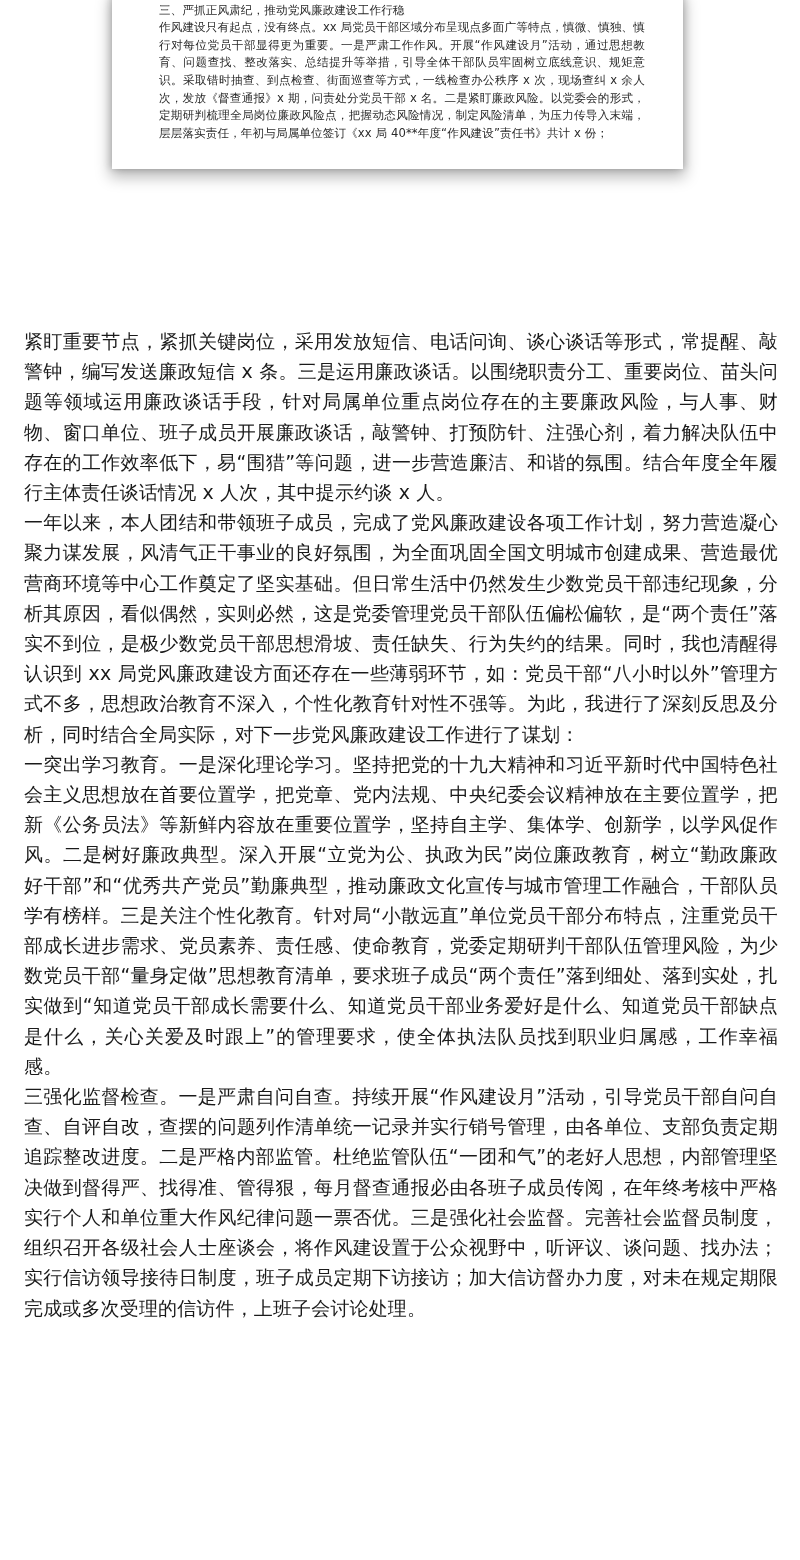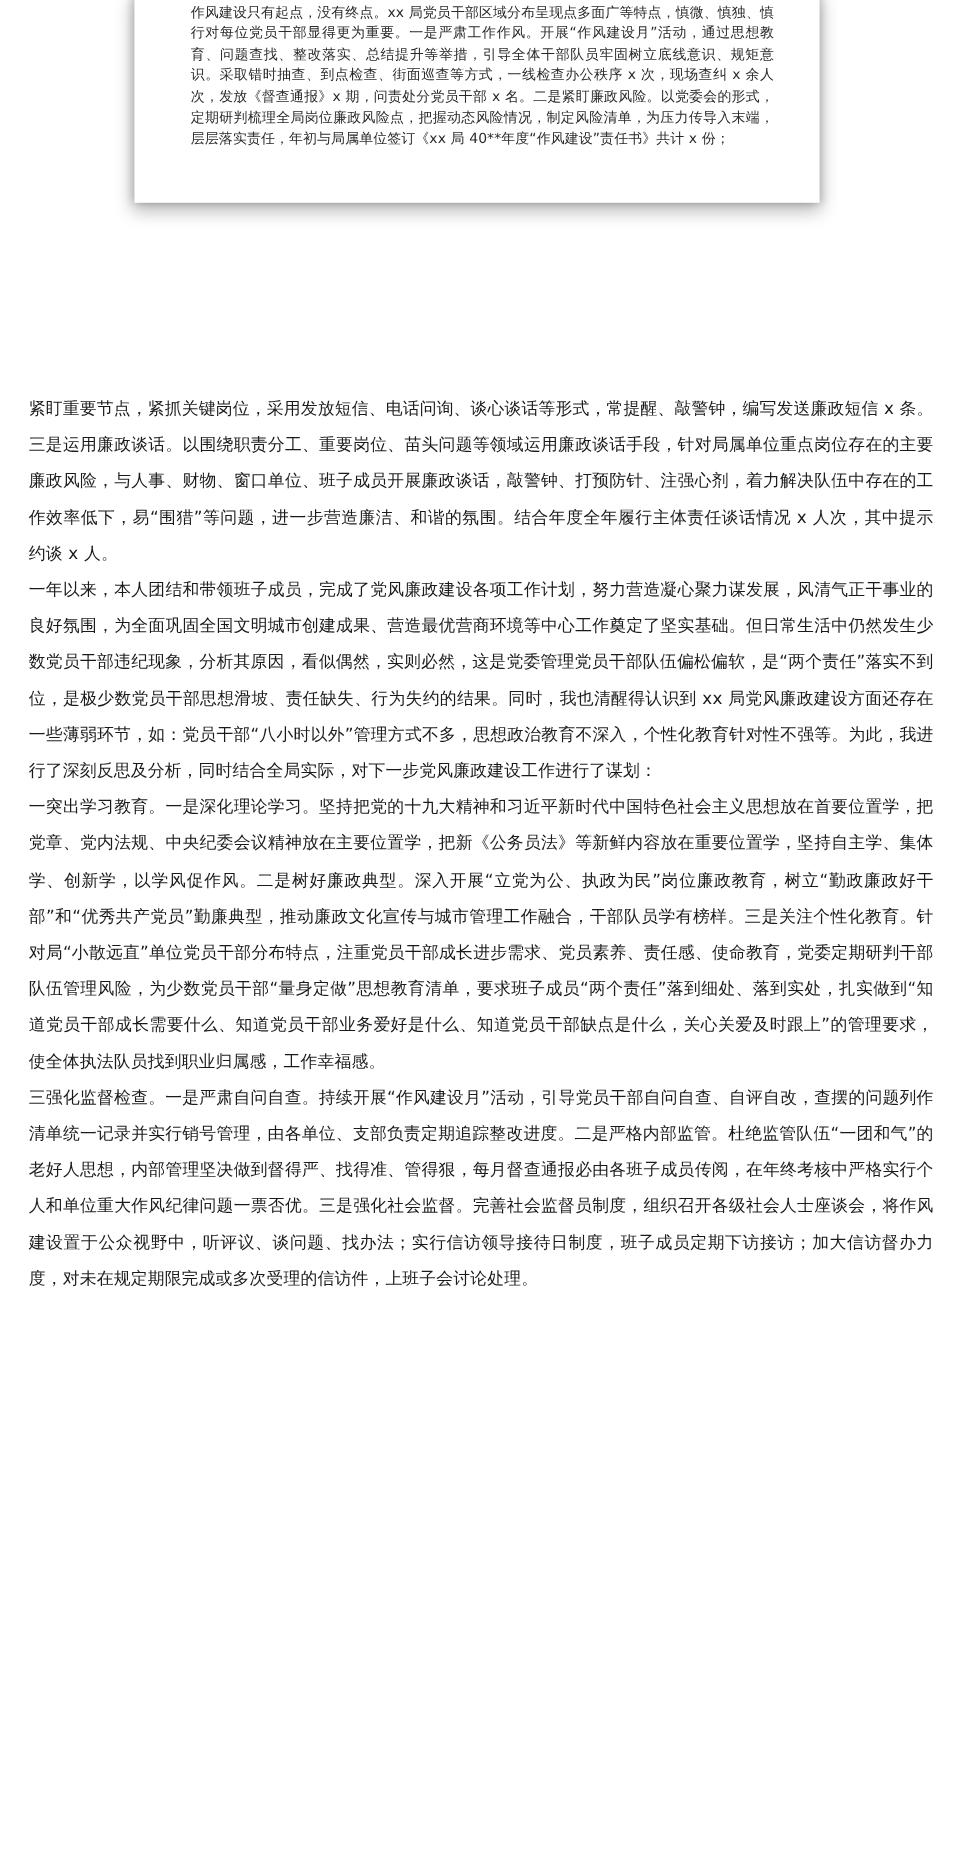--- a/index.html
+++ b/index.html
@@ -47,21 +47,21 @@
       height: 17.6px;
       overflow: hidden;
       white-space: nowrap;
     }
     
     .body-text {
       position: absolute;
       left: 24px;
       top: 326px;
       width: 754px;
-      font-size: 14px;
+      font-size: 19px;
       line-height: 30.2px;
       color: #1a1a1a;
     }
     .body-text p {
       margin: 0;
       padding: 0;
       text-align: justify;
       text-align-last: left;
       letter-spacing: 0.15px;
     }
@@ -74,20 +74,21 @@
       pointer-events: none;
       white-space: nowrap;
     }
   </style>
 </head>
 <body>
 
 <div class="preview-card">
   <div class="preview-text">
     <p class="cut-line">严格执行中央八项规定，省、市委各项纪律规定，始终保持头脑清醒，为全局党员干部作表</p>
+    <p>三、严抓正风肃纪，推动党风廉政建设工作行稳</p>
     <p>作风建设只有起点，没有终点。xx 局党员干部区域分布呈现点多面广等特点，慎微、慎独、慎行对每位党员干部显得更为重要。一是严肃工作作风。开展“作风建设月”活动，通过思想教育、问题查找、整改落实、总结提升等举措，引导全体干部队员牢固树立底线意识、规矩意识。采取错时抽查、到点检查、街面巡查等方式，一线检查办公秩序 x 次，现场查纠 x 余人次，发放《督查通报》x 期，问责处分党员干部 x 名。二是紧盯廉政风险。以党委会的形式，定期研判梳理全局岗位廉政风险点，把握动态风险情况，制定风险清单，为压力传导入末端，层层落实责任，年初与局属单位签订《xx 局 40**年度“作风建设”责任书》共计 x 份；</p>
   </div>
 </div>
 
 <div class="watermark" style="left:180px; top:560px;"> </div>
 
 <div class="body-text">
   <p>紧盯重要节点，紧抓关键岗位，采用发放短信、电话问询、谈心谈话等形式，常提醒、敲警钟，编写发送廉政短信 x 条。三是运用廉政谈话。以围绕职责分工、重要岗位、苗头问题等领域运用廉政谈话手段，针对局属单位重点岗位存在的主要廉政风险，与人事、财物、窗口单位、班子成员开展廉政谈话，敲警钟、打预防针、注强心剂，着力解决队伍中存在的工作效率低下，易“围猎”等问题，进一步营造廉洁、和谐的氛围。结合年度全年履行主体责任谈话情况 x 人次，其中提示约谈 x 人。</p>
   <p>一年以来，本人团结和带领班子成员，完成了党风廉政建设各项工作计划，努力营造凝心聚力谋发展，风清气正干事业的良好氛围，为全面巩固全国文明城市创建成果、营造最优营商环境等中心工作奠定了坚实基础。但日常生活中仍然发生少数党员干部违纪现象，分析其原因，看似偶然，实则必然，这是党委管理党员干部队伍偏松偏软，是“两个责任”落实不到位，是极少数党员干部思想滑坡、责任缺失、行为失约的结果。同时，我也清醒得认识到 xx 局党风廉政建设方面还存在一些薄弱环节，如：党员干部“八小时以外”管理方式不多，思想政治教育不深入，个性化教育针对性不强等。为此，我进行了深刻反思及分析，同时结合全局实际，对下一步党风廉政建设工作进行了谋划：</p>
   <p>一突出学习教育。一是深化理论学习。坚持把党的十九大精神和习近平新时代中国特色社会主义思想放在首要位置学，把党章、党内法规、中央纪委会议精神放在主要位置学，把新《公务员法》等新鲜内容放在重要位置学，坚持自主学、集体学、创新学，以学风促作风。二是树好廉政典型。深入开展“立党为公、执政为民”岗位廉政教育，树立“勤政廉政好干部”和“优秀共产党员”勤廉典型，推动廉政文化宣传与城市管理工作融合，干部队员学有榜样。三是关注个性化教育。针对局“小散远直”单位党员干部分布特点，注重党员干部成长进步需求、党员素养、责任感、使命教育，党委定期研判干部队伍管理风险，为少数党员干部“量身定做”思想教育清单，要求班子成员“两个责任”落到细处、落到实处，扎实做到“知道党员干部成长需要什么、知道党员干部业务爱好是什么、知道党员干部缺点是什么，关心关爱及时跟上”的管理要求，使全体执法队员找到职业归属感，工作幸福感。</p>

